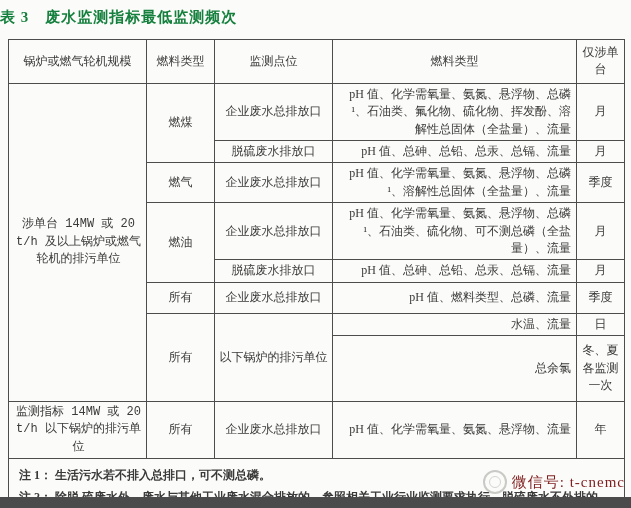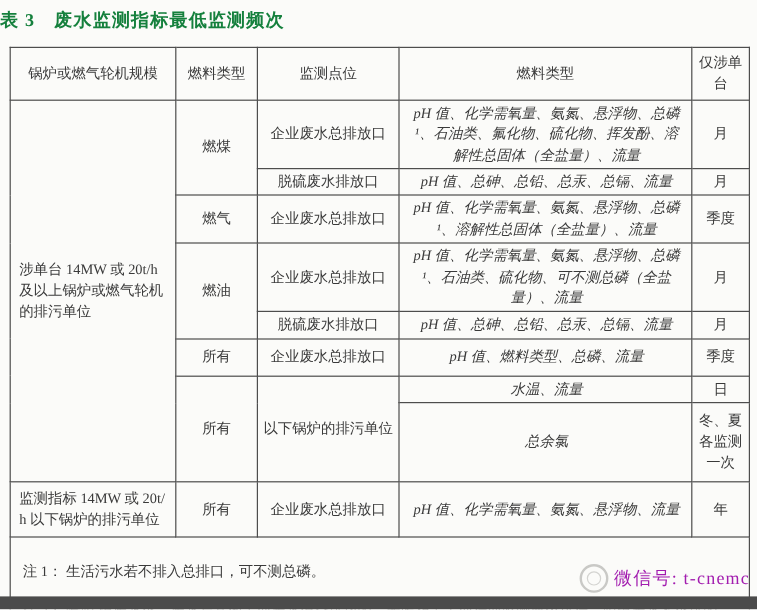--- a/index.html
+++ b/index.html
@@ -41,57 +41,58 @@
     font-weight: normal;
     word-break: break-all;
   }
   .col-scale { width: 138px; }
   .col-fuel  { width: 68px; }
   .col-point { width: 118px; }
   .col-ind   { width: 244px; }
   .col-freq  { width: 48px; }
 
   .monitor-table th { text-align: center; padding: 4px 3px; }
-  td.scale-cell { text-align: left; padding-left: 7px; }
+  td.scale-cell { text-align: center; padding-left: 7px; font-family: Liberation Mono, monospace; }
   td.fuel-cell, td.point-cell, td.freq-cell { text-align: center; padding-left: 2px; padding-right: 2px; }
-  td.ind-cell { text-align: center; padding-left: 7px; font-style: italic; }
+  td.ind-cell { text-align: right; padding-left: 7px; }
 
   tr.row-h1 { height: 31px; }
   tr.row-1 { height: 50px; }
   tr.row-2 { height: 22px; }
   tr.row-3 { height: 36px; }
   tr.row-4 { height: 50px; }
   tr.row-5 { height: 22px; }
   tr.row-6 { height: 31px; }
   tr.row-7 { height: 20px; }
   tr.row-8 { height: 66px; }
   tr.row-9 { height: 46px; }
   tr.row-notes { height: 70px; }
 
   td.notes-cell {
     vertical-align: middle;
     padding: 4px 8px 6px 10px;
   }
   .note {
     display: flex;
-    margin: 16px 0;
+    margin: 4px 0;
+    font-weight: bold;
   }
   .note-label {
     flex: 0 0 36px;
     white-space: nowrap;
   }
   .note-text { flex: 1; }
 
   .watermark {
     position: absolute;
     right: 6px;
     bottom: 14px;
     display: flex;
     align-items: center;
-    color: #a21caf;
+    color: #7f1d1d;
     font-size: 15px;
     letter-spacing: 1px;
     pointer-events: none;
   }
   .wm-circle {
     width: 24px;
     height: 24px;
     border: 2px solid #c9c9c6;
     border-radius: 50%;
     margin-right: 5px;

